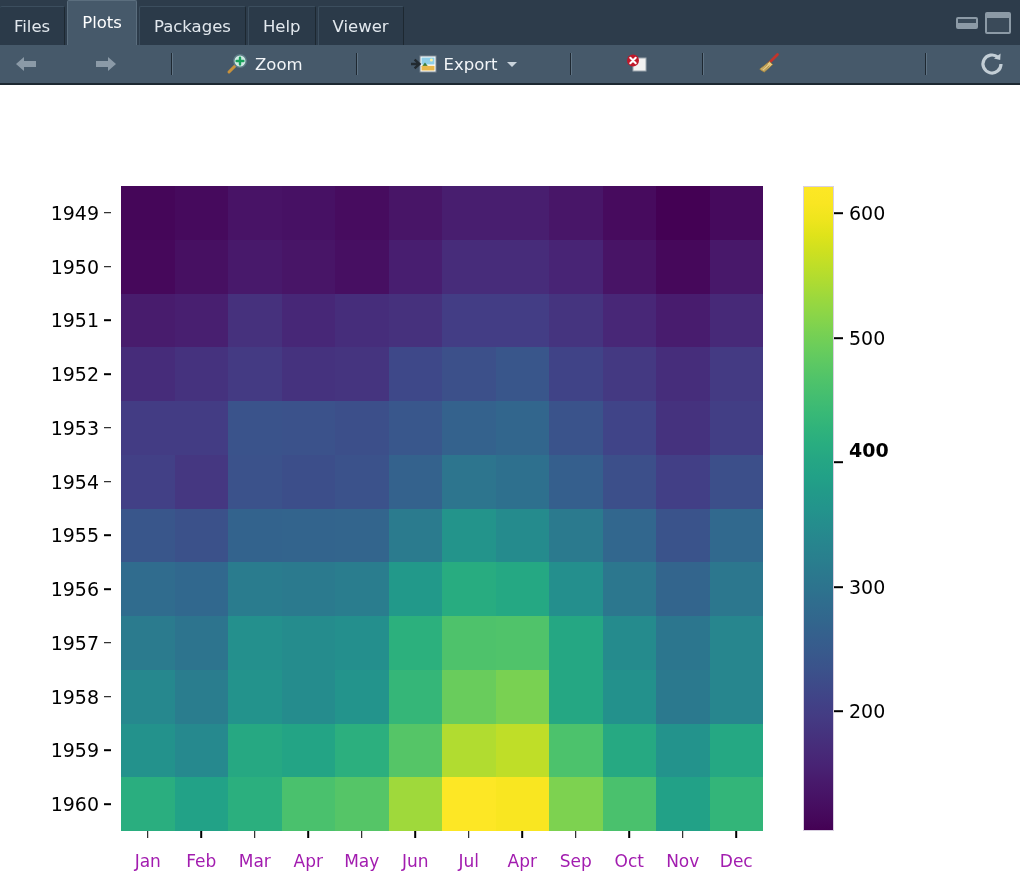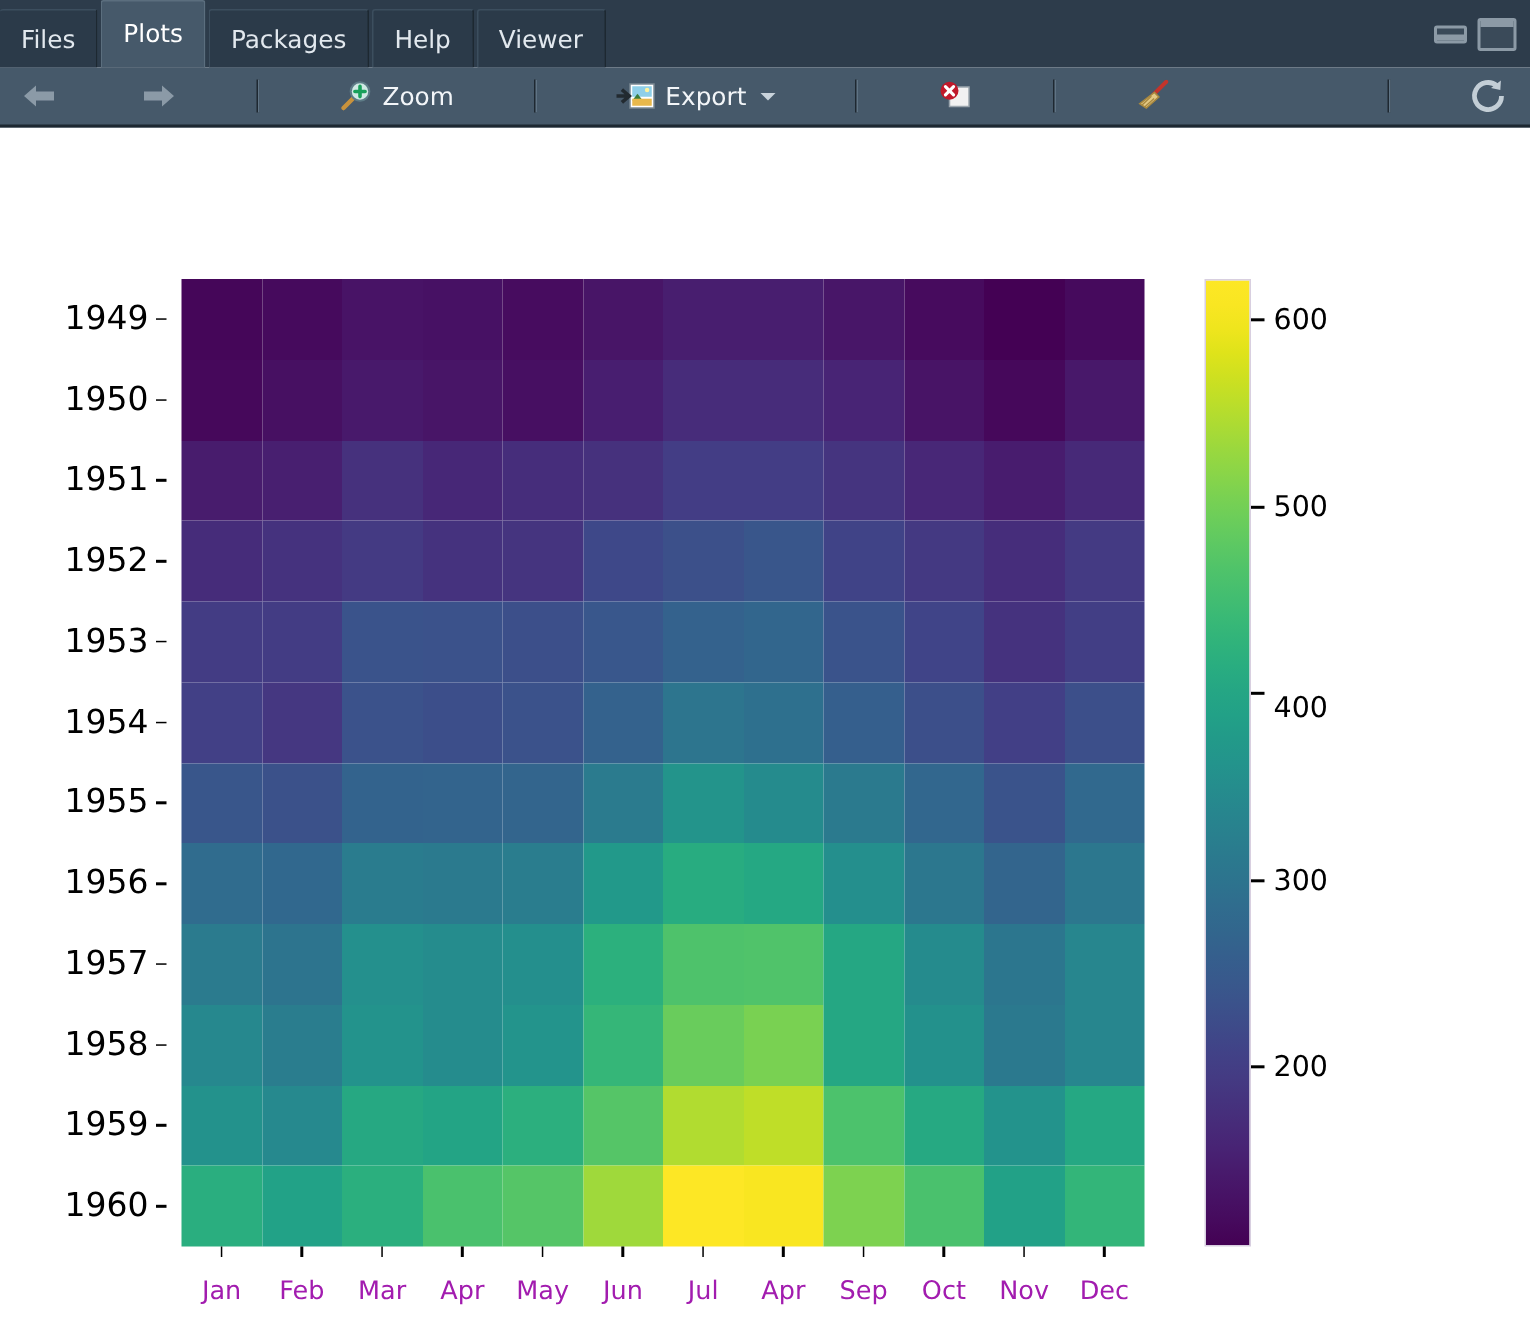--- a/index.html
+++ b/index.html
@@ -165,21 +165,21 @@
     position: absolute;
     left: 0px;
     top: 99px;
     width: 111px;
     height: 645px;
   }
   .ytick {
     position: absolute;
     right: 12px;
     transform: translateY(-50%);
-    font-size: 22px;
+    font-size: 19px;
     color: #000000;
     text-align: right;
     white-space: nowrap;
   }
   .ytickmark {
     position: absolute;
     right: 0px;
     width: 7px;
     height: 1.6px;
     background: #000000;
@@ -560,21 +560,21 @@
 
     <div class="cbar-wrap">
       <div class="cbar" id="cbar-gradient" style="background: linear-gradient(rgb(253, 231, 37) 0%, rgb(249, 230, 34) 2.5%, rgb(239, 229, 29) 5%, rgb(223, 227, 26) 7.5%, rgb(206, 224, 32) 10%, rgb(189, 222, 41) 12.5%, rgb(172, 219, 51) 15%, rgb(154, 216, 62) 17.5%, rgb(138, 213, 72) 20%, rgb(121, 209, 82) 22.5%, rgb(106, 205, 91) 25%, rgb(92, 200, 99) 27.5%, rgb(79, 195, 106) 30%, rgb(68, 190, 112) 32.5%, rgb(57, 185, 118) 35%, rgb(48, 179, 123) 37.5%, rgb(41, 173, 128) 40%, rgb(37, 166, 132) 42.5%, rgb(34, 161, 135) 45%, rgb(34, 154, 137) 47.5%, rgb(35, 148, 140) 50%, rgb(37, 141, 141) 52.5%, rgb(39, 134, 142) 55%, rgb(41, 128, 142) 57.5%, rgb(43, 121, 142) 60%, rgb(45, 115, 142) 62.5%, rgb(48, 108, 142) 65%, rgb(50, 102, 141) 67.5%, rgb(53, 95, 141) 70%, rgb(56, 89, 140) 72.5%, rgb(59, 82, 139) 75%, rgb(62, 74, 137) 77.5%, rgb(65, 66, 135) 80%, rgb(68, 59, 131) 82.5%, rgb(69, 51, 126) 85%, rgb(71, 43, 121) 87.5%, rgb(72, 35, 116) 90%, rgb(72, 26, 108) 92.5%, rgb(71, 18, 101) 95%, rgb(70, 10, 93) 97.5%, rgb(68, 1, 84) 100%);"></div>
     </div>
     <div class="cbar-ticks" id="cbar-ticks">
         <div class="cbtick" style="top: 525.463px;"></div>
         <div class="cblabel" style="top: 525.463px;">200</div>
         <div class="cbtick" style="top: 400.946px;"></div>
         <div class="cblabel" style="top: 400.946px;">300</div>
         <div class="cbtick" style="top: 276.429px;"></div>
-        <div class="cblabel" style="top: 286px;">400</div>
+        <div class="cblabel" style="top: 264px; font-weight: bold;">400</div>
         <div class="cbtick" style="top: 151.911px;"></div>
         <div class="cblabel" style="top: 151.911px;">500</div>
         <div class="cbtick" style="top: 27.3938px;"></div>
         <div class="cblabel" style="top: 27.3938px;">600</div>
       </div>
 
   </div>
 </div>
 
 </body></html>

